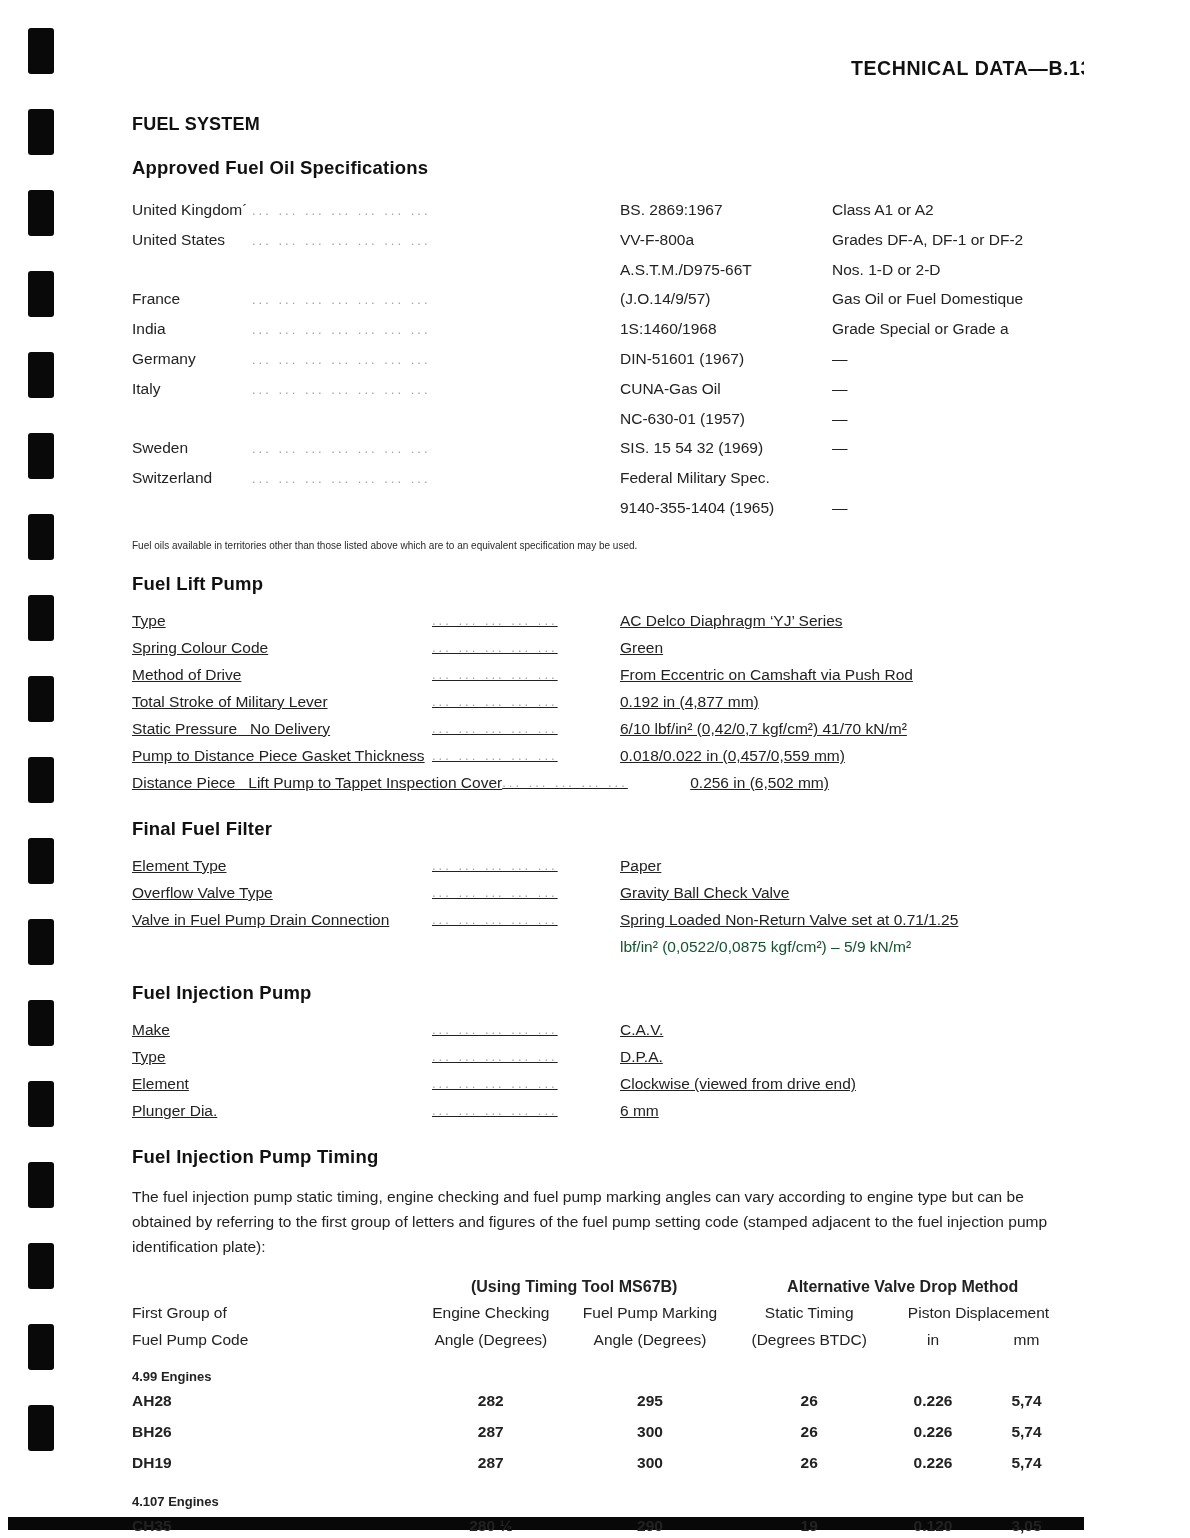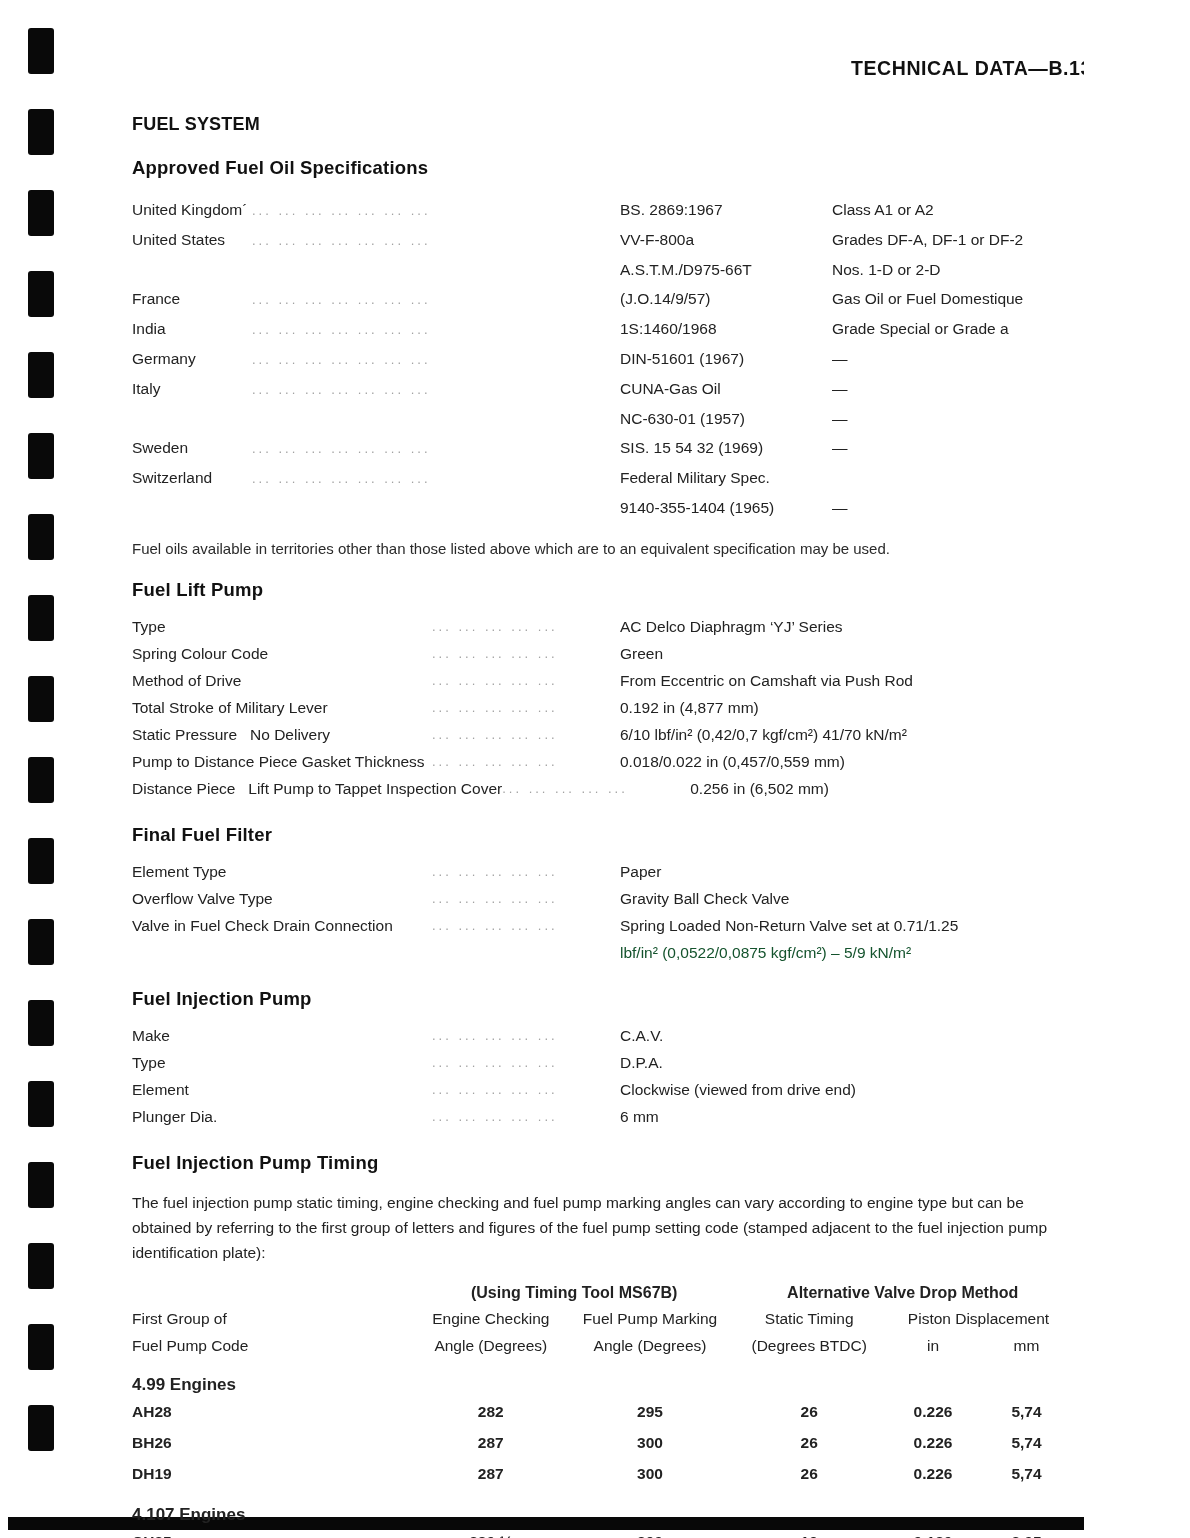--- a/index.html
+++ b/index.html
@@ -63,21 +63,21 @@
   .sec-title {
     font-weight: bold;
     font-size: 18px;
     letter-spacing: 0.2px;
     color: #111;
   }
   .sec-title.t-fuel-system { margin-top: 34px; }
   .sec-title.t-sub { margin-top: 22px; font-size: 18.5px; }
 
   .spec-note {
-    font-size: 15px;
+    font-size: 10px;
     margin-top: 18px;
     color: #2a2a2a;
   }
 
   
   .rows { margin-top: 12px; }
 
   
   .fo-table { margin-top: 16px; }
   .fo-row {
@@ -93,21 +93,21 @@
     color: #a2a2a2;
     font-size: 13px;
     letter-spacing: 3px;
     white-space: nowrap;
     overflow: hidden;
   }
   .fo-spec  { flex: 0 0 212px; white-space: pre; }
   .fo-grade { flex: 1 1 auto; white-space: pre; }
 
   
-  .lp-row { display: flex; align-items: center; font-size: 15.5px; line-height: 27px; color: #222; }
+  .lp-row { display: flex; align-items: center; font-size: 15.5px; line-height: 27px; color: #222; text-decoration: underline; }
   .lp-label { flex: 0 0 300px; white-space: pre; }
   .lp-dots  { flex: 0 0 188px; color:#a2a2a2; font-size:13px; letter-spacing:3px; white-space:nowrap; overflow:hidden; }
   .lp-val   { flex: 1 1 auto; white-space: pre; }
   .lp-val-cont { margin-left: 488px; font-size: 15.5px; line-height: 27px; color:#14532d; }
 
   .para {
     font-size: 15.5px;
     line-height: 25px;
     margin-top: 16px;
     color: #222;
@@ -137,21 +137,21 @@
   .timing .grp-head {
     text-align: center;
     font-weight: bold;
     font-size: 16px;
     padding-bottom: 3px;
   }
   .timing .hdr td { line-height: 25px; }
   .timing .engine-group td {
     font-weight: bold;
     padding-top: 16px;
-    font-size: 17px;
+    font-size: 13px;
   }
   .timing tr.data td { line-height: 29px; font-weight: bold; }
 </style>
 </head>
 <body>
 
 <div id="page">
 
   <div id="binding-strip">
       <div class="binding-mark" style="top: 28px;"></div>
@@ -298,21 +298,21 @@
           <div class="lp-label">Element Type</div>
           <div class="lp-dots">...      ...      ...      ...      ...</div>
           <div class="lp-val">Paper</div>
         </div>
         <div class="lp-row">
           <div class="lp-label">Overflow Valve Type</div>
           <div class="lp-dots">...      ...      ...      ...      ...</div>
           <div class="lp-val">Gravity Ball Check Valve</div>
         </div>
         <div class="lp-row">
-          <div class="lp-label">Valve in Fuel Check Drain Connection</div>
+          <div class="lp-label">Valve in Fuel Pump Drain Connection</div>
           <div class="lp-dots">...      ...      ...      ...      ...</div>
           <div class="lp-val">Spring Loaded Non-Return Valve set at 0.71/1.25</div>
         </div>
       </div>
     <div class="lp-val-cont">lbf/in² (0,0522/0,0875 kgf/cm²) – 5/9 kN/m²</div>
 
     <div class="sec-title t-sub">Fuel Injection Pump</div>
     <div class="rows" id="injection-rows">
         <div class="lp-row">
           <div class="lp-label">Make</div>

